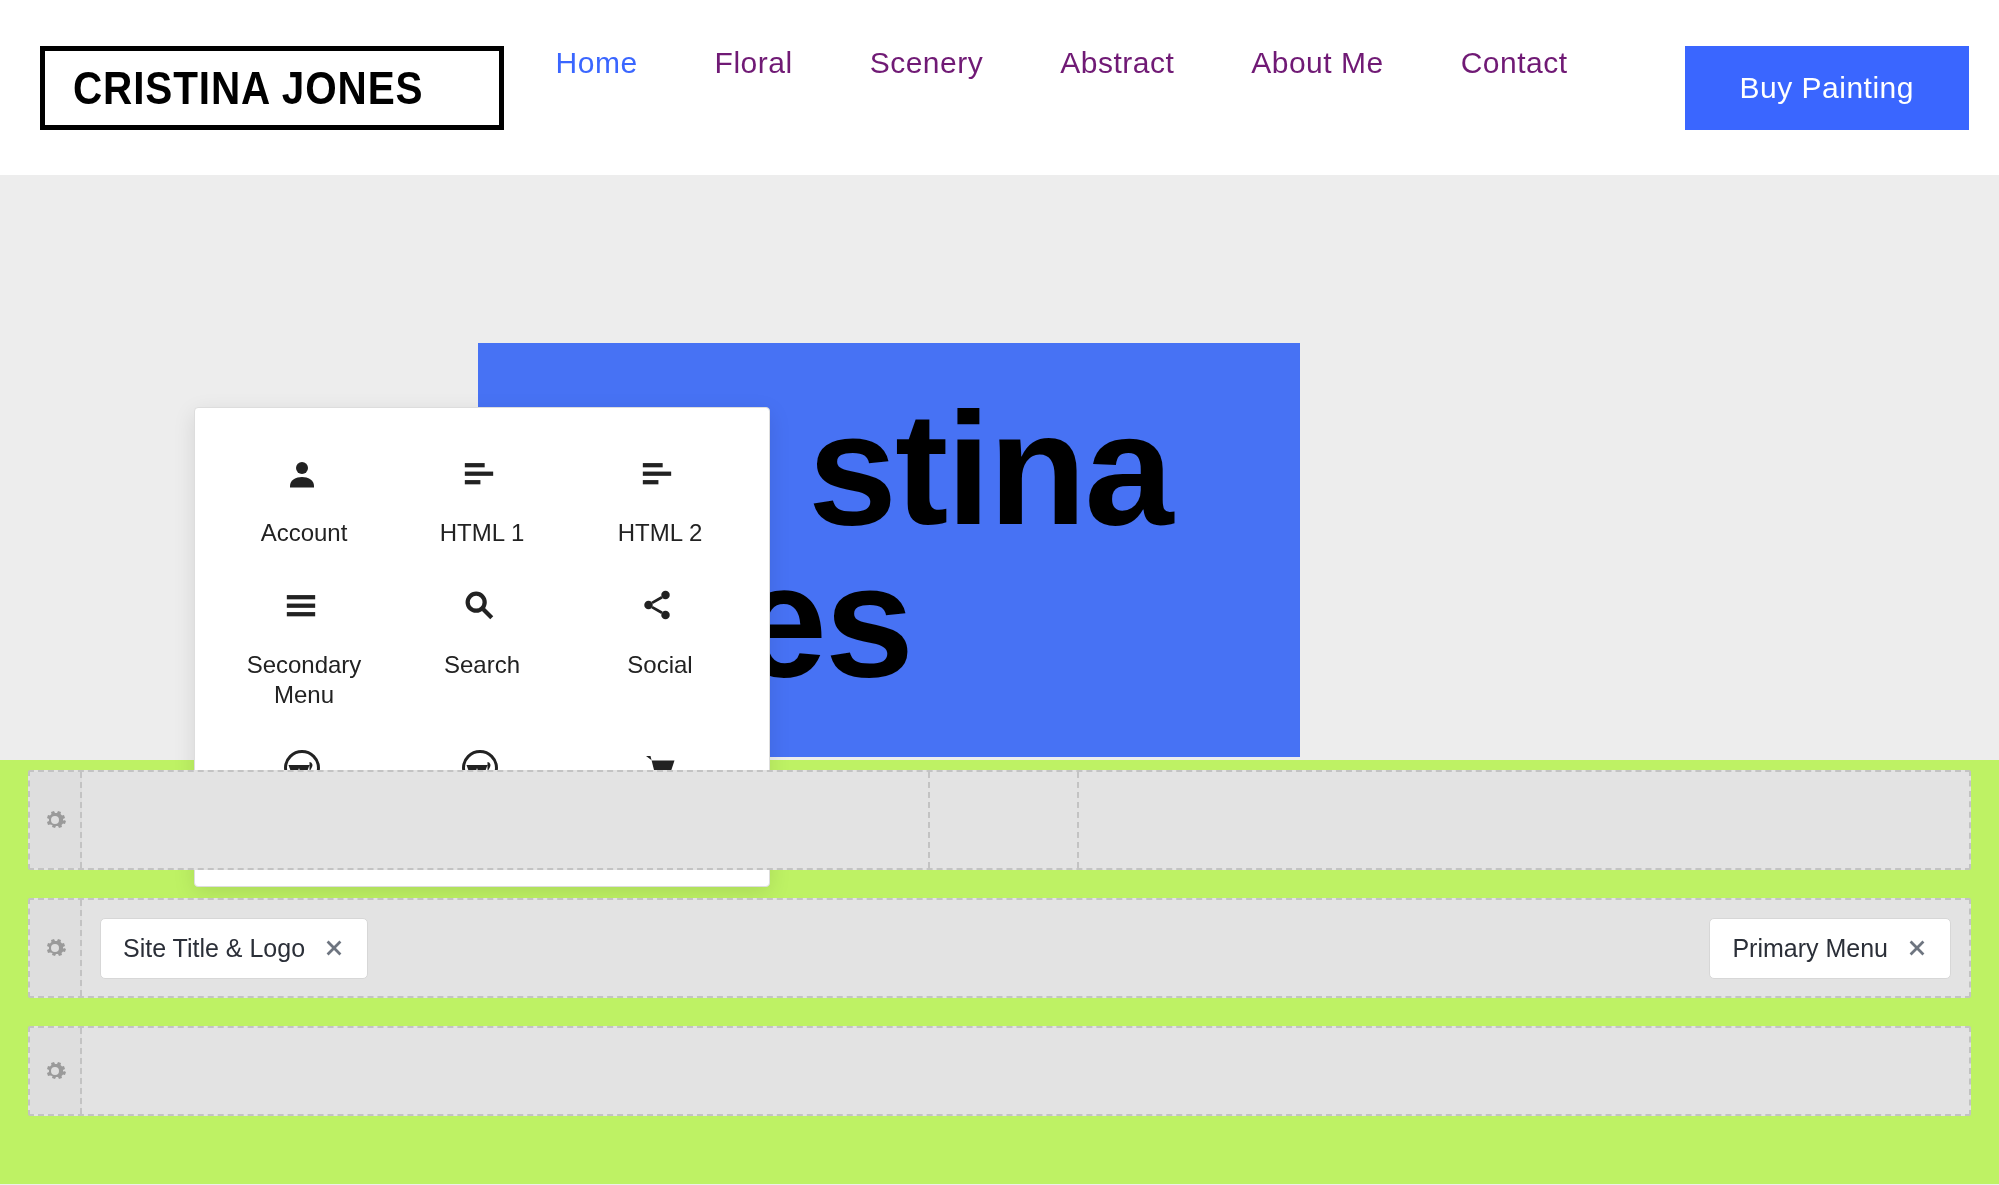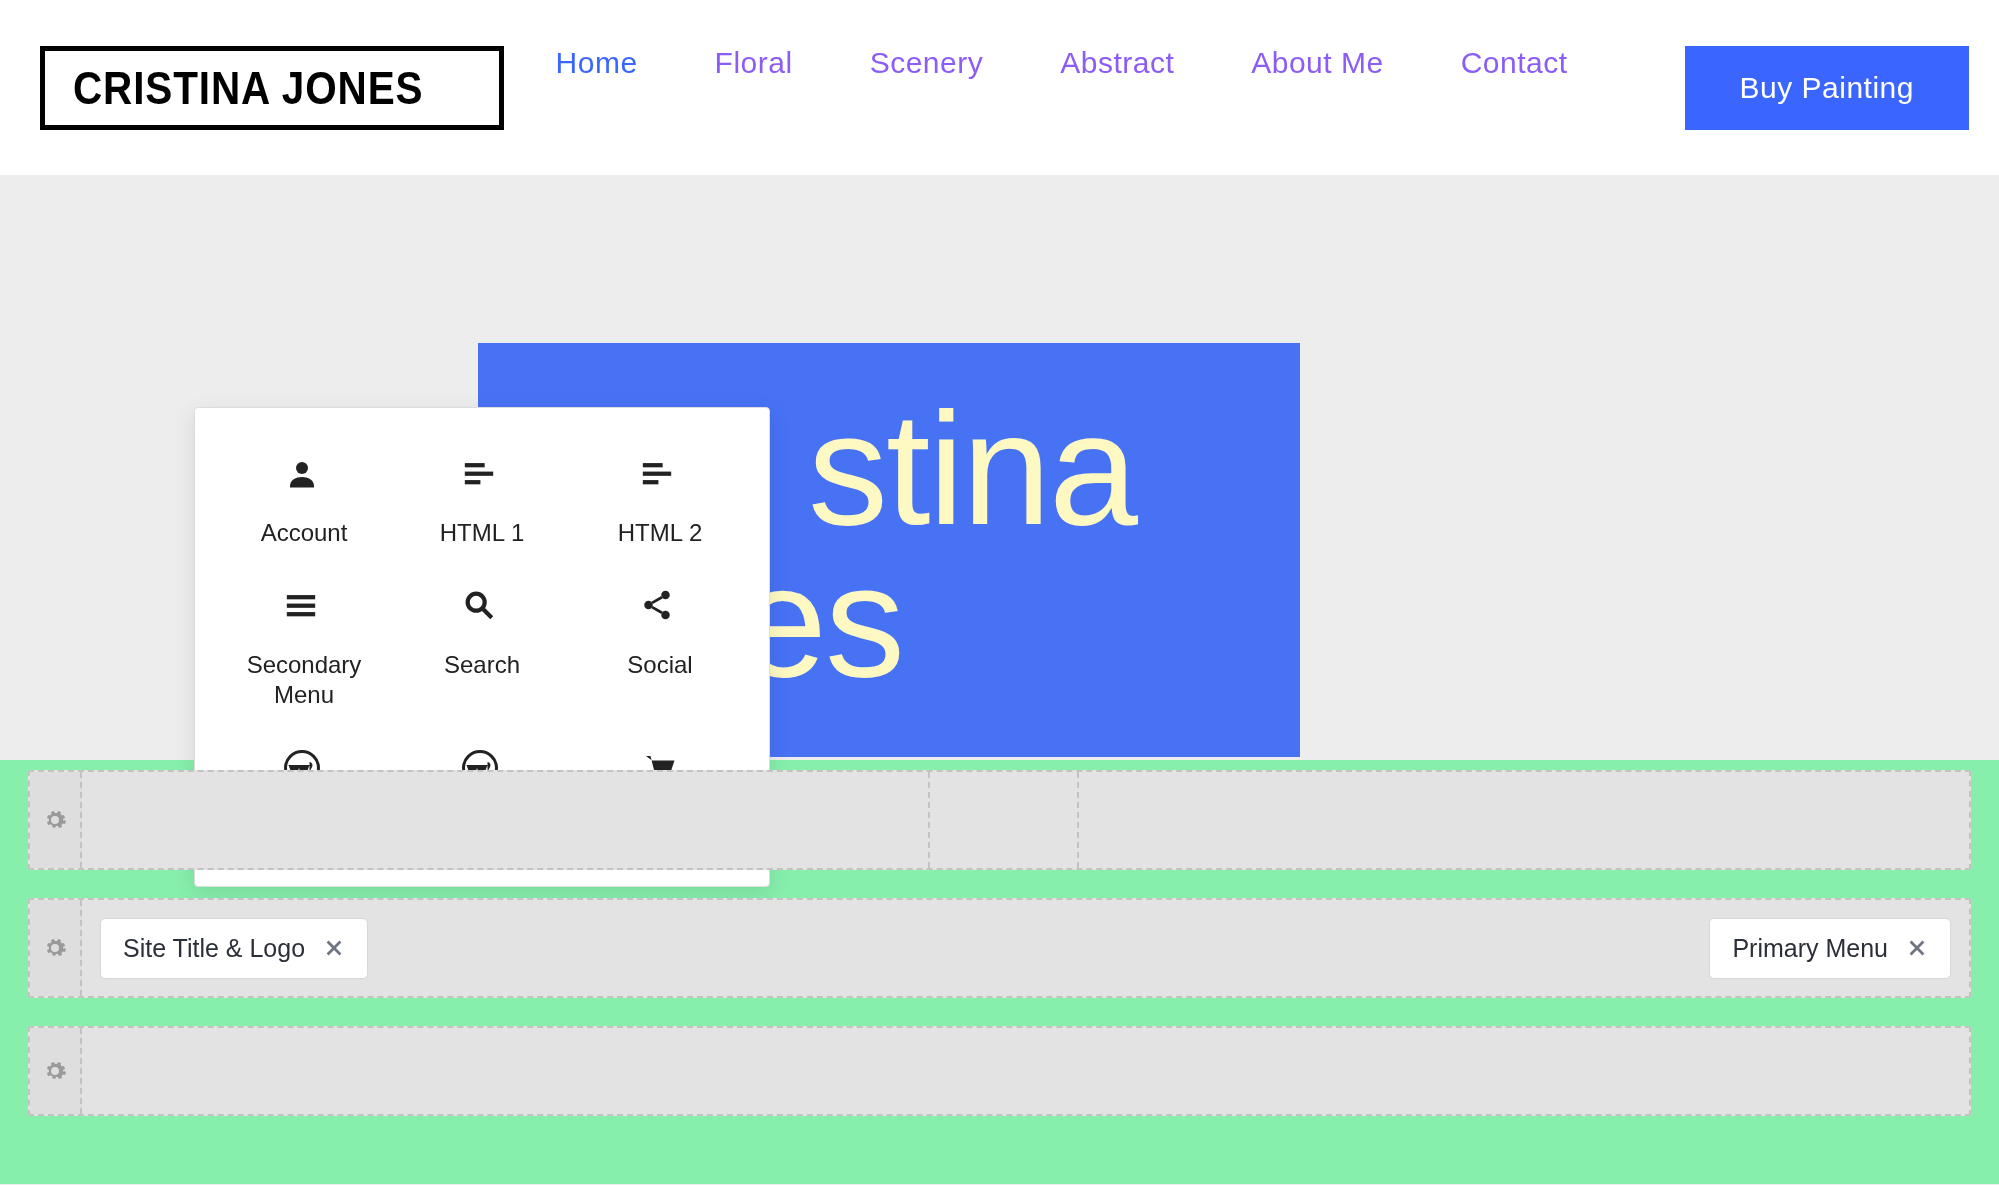--- a/index.html
+++ b/index.html
@@ -37,21 +37,21 @@
   }
   .nav {
     margin-left: auto;
     display: flex;
     align-items: flex-start;
     gap: 77px;
   }
   .nav a {
     text-decoration: none;
     font-size: 30px;
-    color: #8b5cf6;
+    color: #701a75;
     letter-spacing: 0.5px;
   }
   .nav a.active { color: #3a66ff; }
   .cta-button {
     margin-left: 40px;
     background: #3a66ff;
     color: #fff;
     font-size: 30px;
     padding: 25px 55px;
     cursor: pointer;
@@ -64,22 +64,22 @@
     height: 585px;
     width: 100%;
   }
   .hero-box {
     position: absolute;
     left: 478px;
     top: 168px;
     width: 822px;
     height: 414px;
     background: #4772f4;
-    color: #fef9c3;
-    font-weight: 400;
+    color: #000000;
+    font-weight: 700;
     font-size: 160px;
     line-height: 0.95;
     padding-left: 330px;
     padding-top: 50px;
     letter-spacing: -2px;
     overflow: hidden;
   }
   .hero-line1 { display:block; }
   .hero-line2 { display:block; margin-left:-70px; }
 
@@ -111,21 +111,21 @@
     line-height: 1.25;
   }
   .popup-item .icon {
     width: 40px;
     height: 40px;
     color: #222;
   }
 
   
   .editor-area {
-    background: #86efac;
+    background: #bef264;
     padding: 10px 28px 40px;
   }
   .editor-row {
     border: 2px dashed #c3c3c3;
     background: #e3e3e3;
     border-radius: 2px;
     min-height: 100px;
     display: flex;
     align-items: stretch;
     margin-bottom: 28px;

